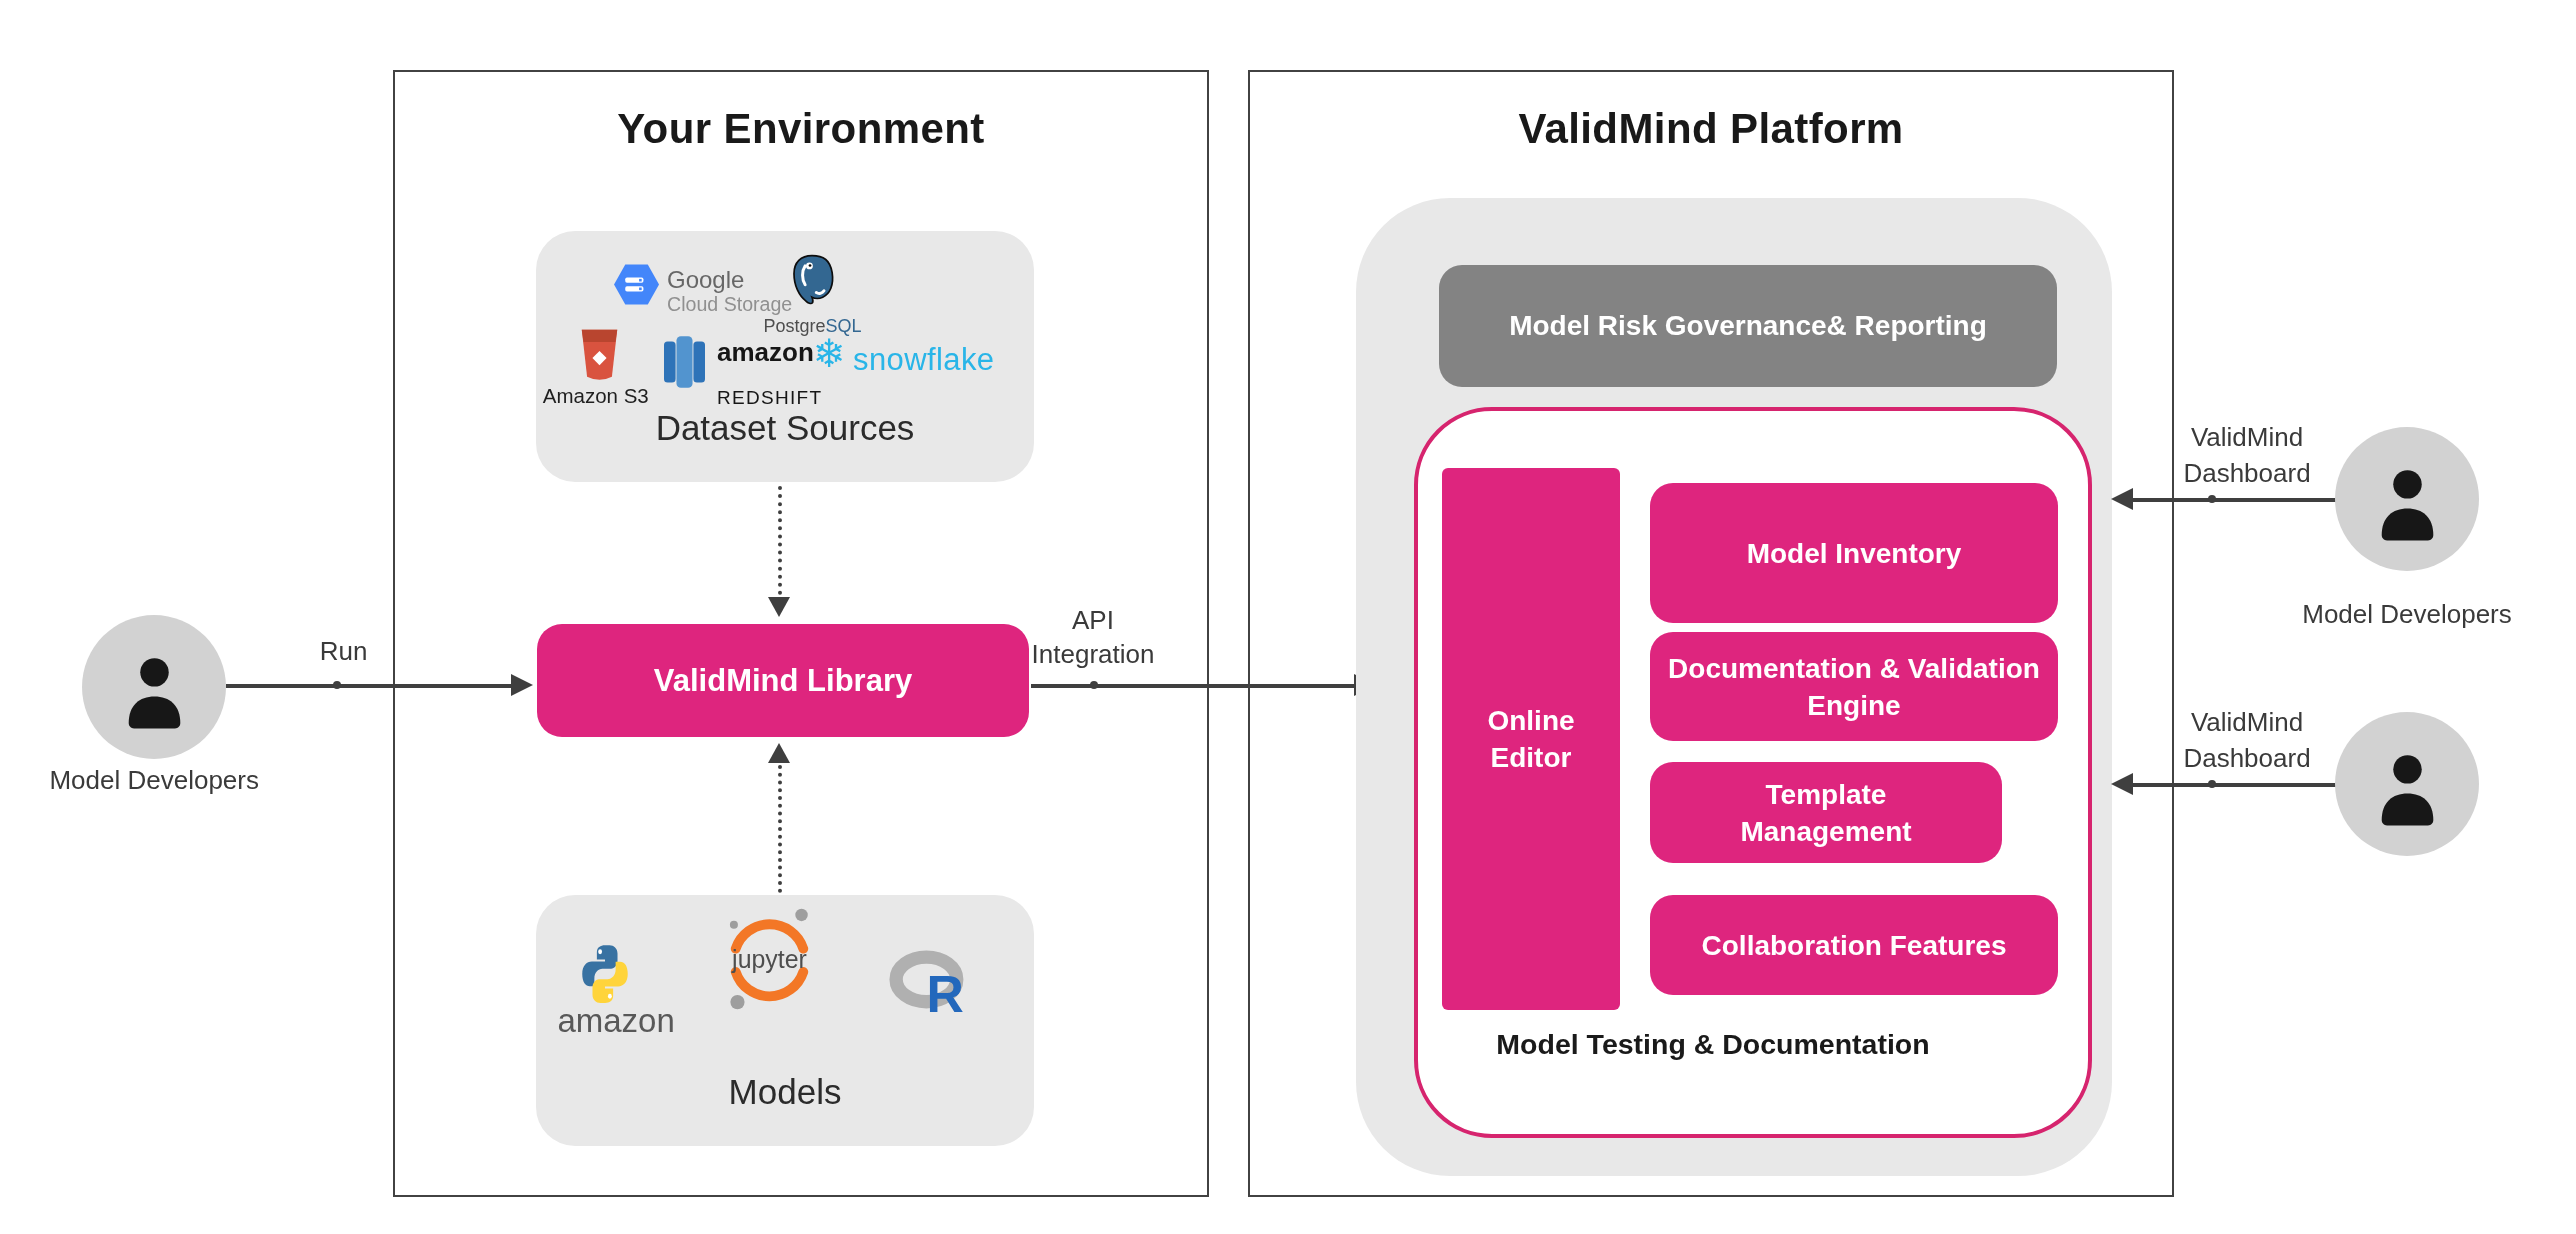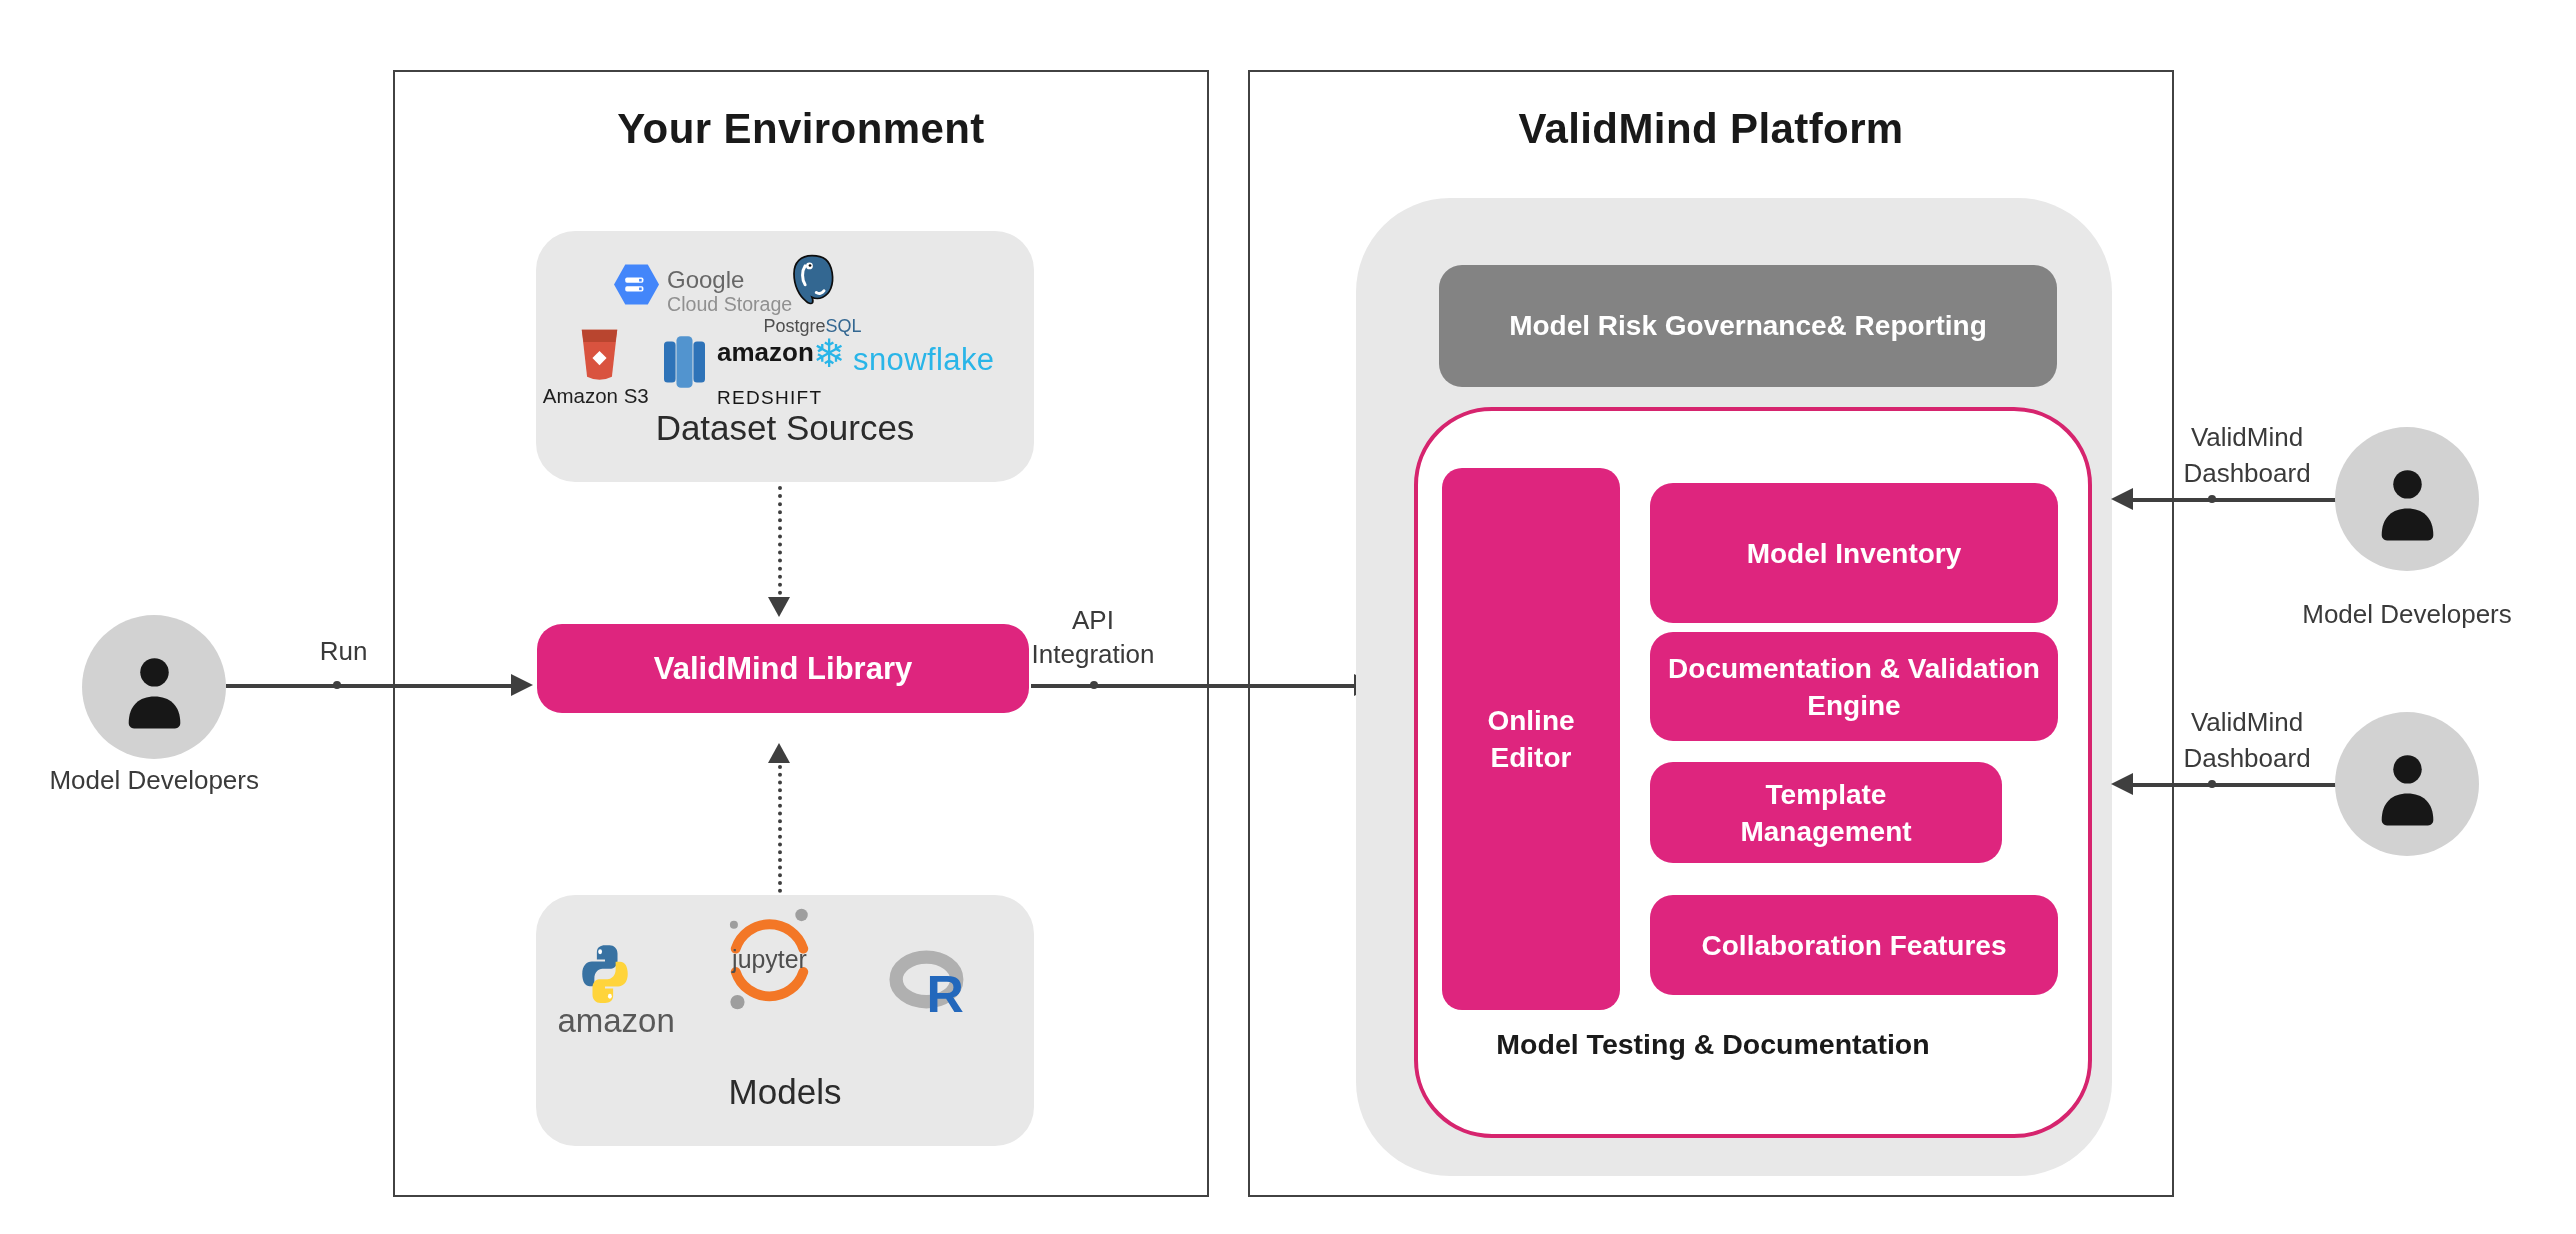--- a/index.html
+++ b/index.html
@@ -8,21 +8,21 @@
   .abs{position:absolute;}
   .panel-outline{border:2.7px solid #424242;background:transparent;box-sizing:border-box;}
   .panel-title{font-size:42px;font-weight:700;color:#191919;text-align:center;letter-spacing:0.4px;}
   .soft-box{background:var(--panel-gray);border-radius:39px;}
   .big-gray{background:var(--panel-gray);border-radius:94px;}
   .pink-box{background:var(--pink);border-radius:23px;display:flex;flex-direction:column;align-items:center;justify-content:center;text-align:center;}
   .pink-box .l{color:#ffffff;font-weight:700;font-size:28px;line-height:37px;}
   .gov-box{background:var(--gov-gray);border-radius:23px;display:flex;flex-direction:row;align-items:center;justify-content:center;text-align:center;}
   .gov-box .l{color:#ffffff;font-weight:700;font-size:28px;line-height:38px;}
   .inner-container{background:#ffffff;border:4.5px solid var(--pink-border);border-radius:78px;box-sizing:border-box;}
-  .online-editor{border-radius:20px;}
+  .online-editor{border-radius:6px;}
   .lib-box{border-radius:25px;}
   .lib-box .l{font-size:31px;}
   .box-caption{font-size:35px;color:#2b2b2b;text-align:center;}
   .dark-caption{font-size:28.5px;font-weight:700;color:#1a1a1a;text-align:center;line-height:38px;}
   .small-label{font-size:26px;color:#3a3a3a;text-align:center;line-height:36px;}
   .hline{height:3.6px;background:var(--line-dark);}
   .dotline{width:0;border-left:4.5px dotted var(--line-dark);}
   .arrow-right{width:0;height:0;border-top:11.6px solid transparent;border-bottom:11.6px solid transparent;border-left:22px solid var(--line-dark);}
   .arrow-left{width:0;height:0;border-top:11.6px solid transparent;border-bottom:11.6px solid transparent;border-right:22px solid var(--line-dark);}
   .arrow-down{width:0;height:0;border-left:11.6px solid transparent;border-right:11.6px solid transparent;border-top:20.5px solid var(--line-dark);}
@@ -106,21 +106,21 @@
 
     <div class="abs snow-glyph" style="left:277px;top:103px;">❄</div>
     <div class="abs snow-word" style="left:317px;top:111px;">snowflake</div>
 
     <div class="abs box-caption" style="left:0;top:177px;width:498px;">Dataset Sources</div>
   </div>
 
   <div class="abs dotline" style="left:778px;top:486px;height:109px;"></div>
   <div class="abs arrow-down" style="left:768px;top:597px;"></div>
 
-  <div class="abs pink-box lib-box" style="left:537px;top:624px;width:492px;height:89px;">
+  <div class="abs pink-box lib-box" style="left:537px;top:624px;width:492px;height:113px;">
     <span class="l">ValidMind Library</span>
   </div>
 
   <div class="abs arrow-up" style="left:768px;top:743px;"></div>
   <div class="abs dotline" style="left:778px;top:765px;height:128px;"></div>
 
   <div class="abs soft-box" style="left:536px;top:895px;width:498px;height:251px;">
 
     <svg class="abs" style="left:43px;top:46px;" width="52" height="66" viewBox="0 0 64 64" preserveAspectRatio="none">
       <path class="c-py-blue" d="M31.8,4 c-5.2,0 -9.8,1.9 -9.8,7 v6.9 h10 v2 H15.9 C9.3,19.9 4,24 4,31.9 c0,7.9 4.1,11.9 9.4,11.9 h5.5 v-7.5 c0-5.6 4.6-9.3 10-9.3 h10.5 c4.4,0 8-3.6 8-8 v-7 c0-4.9-4.6-8-9.8-8 z"></path>

